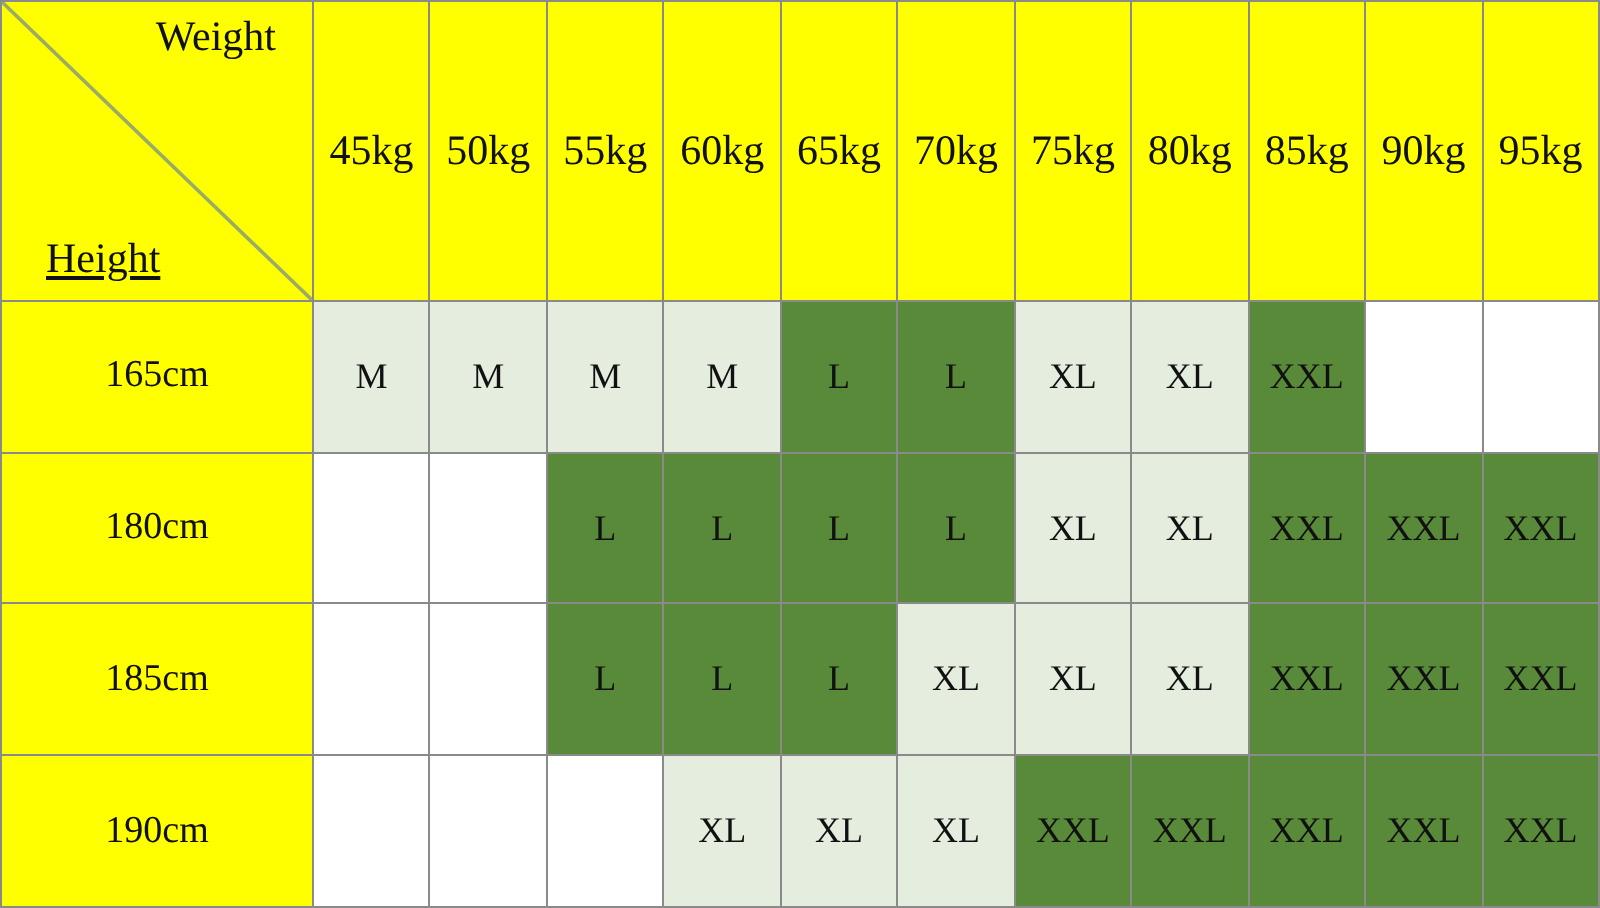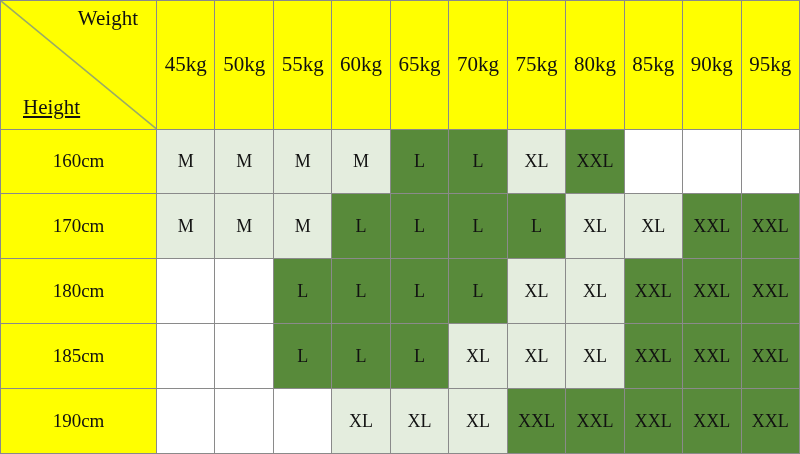--- a/index.html
+++ b/index.html
@@ -119,47 +119,33 @@
       <td class="weight-header">55kg</td>
       <td class="weight-header">60kg</td>
       <td class="weight-header">65kg</td>
       <td class="weight-header">70kg</td>
       <td class="weight-header">75kg</td>
       <td class="weight-header">80kg</td>
       <td class="weight-header">85kg</td>
       <td class="weight-header">90kg</td>
       <td class="weight-header">95kg</td>
     </tr>
-  <tr>
-        <td class="height-label">160cm</td>
+      <tr>
+        <td class="height-label">165cm</td>
         <td class="size-cell cell-light">M</td>
         <td class="size-cell cell-light">M</td>
         <td class="size-cell cell-light">M</td>
         <td class="size-cell cell-light">M</td>
         <td class="size-cell cell-dark">L</td>
         <td class="size-cell cell-dark">L</td>
         <td class="size-cell cell-light">XL</td>
+        <td class="size-cell cell-light">XL</td>
         <td class="size-cell cell-dark">XXL</td>
         <td class="size-cell cell-empty"></td>
         <td class="size-cell cell-empty"></td>
-        <td class="size-cell cell-empty"></td>
-      </tr>
-      <tr>
-        <td class="height-label">170cm</td>
-        <td class="size-cell cell-light">M</td>
-        <td class="size-cell cell-light">M</td>
-        <td class="size-cell cell-light">M</td>
-        <td class="size-cell cell-dark">L</td>
-        <td class="size-cell cell-dark">L</td>
-        <td class="size-cell cell-dark">L</td>
-        <td class="size-cell cell-dark">L</td>
-        <td class="size-cell cell-light">XL</td>
-        <td class="size-cell cell-light">XL</td>
-        <td class="size-cell cell-dark">XXL</td>
-        <td class="size-cell cell-dark">XXL</td>
       </tr>
       <tr>
         <td class="height-label">180cm</td>
         <td class="size-cell cell-empty"></td>
         <td class="size-cell cell-empty"></td>
         <td class="size-cell cell-dark">L</td>
         <td class="size-cell cell-dark">L</td>
         <td class="size-cell cell-dark">L</td>
         <td class="size-cell cell-dark">L</td>
         <td class="size-cell cell-light">XL</td>

